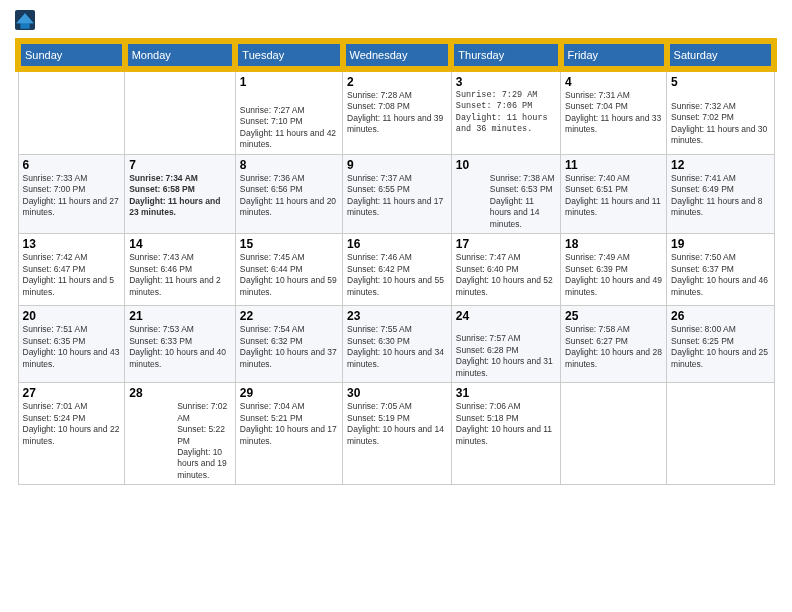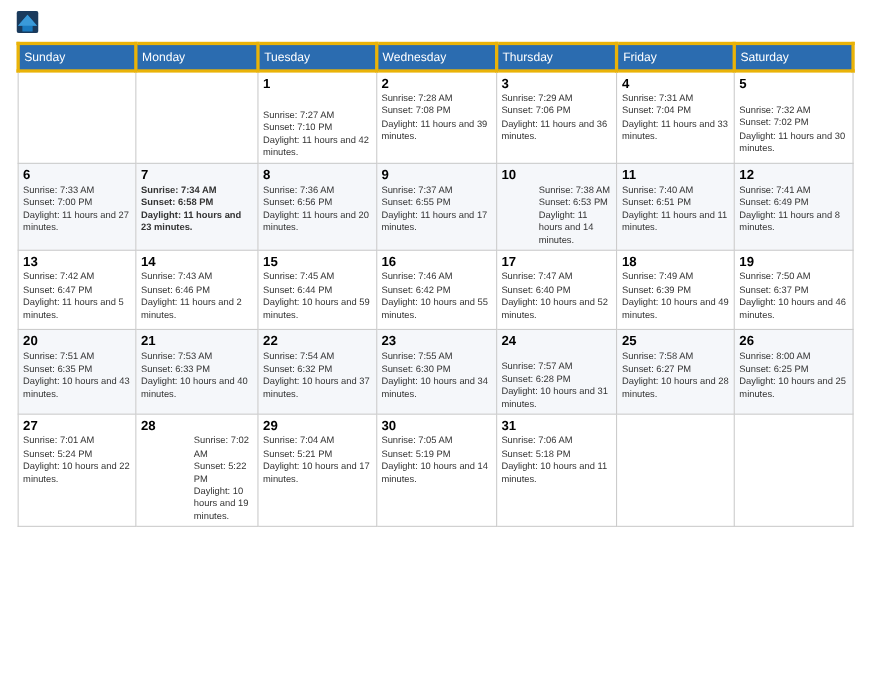--- a/index.html
+++ b/index.html
@@ -50,21 +50,21 @@
       border-collapse: collapse;
       font-size: 9.5px;
     }
     th {
       background-color: #2b6cb0;
       color: #fff;
       padding: 5px 4px;
       text-align: left;
       font-size: 11px;
       font-weight: normal;
-      border: 3px solid #eab308;
+      border: 6px solid #eab308;
     }
     td {
       border: 1px solid #ccc;
       padding: 3px 4px;
       vertical-align: top;
       height: 72px;
       width: 113px;
     }
     .day-num {
       font-size: 12px;
@@ -136,21 +136,21 @@
 Daylight: 11 hours and 42 minutes.</div>
           </td>
           <td>
             <span class="day-num">2</span>
             <div class="cell-text" style="white-space: pre-line;">Sunrise: 7:28 AM
 Sunset: 7:08 PM
 Daylight: 11 hours and 39 minutes.</div>
           </td>
           <td>
             <span class="day-num">3</span>
-            <div class="cell-text" style="white-space: pre-line;">Sunrise: 7:29 AM
+            <div class="cell-text" style="white-space: pre-line; font-family: Liberation Mono, monospace;">Sunrise: 7:29 AM
 Sunset: 7:06 PM
 Daylight: 11 hours and 36 minutes.</div>
           </td>
           <td>
             <span class="day-num">4</span>
             <div class="cell-text" style="white-space: pre-line;">Sunrise: 7:31 AM
 Sunset: 7:04 PM
 Daylight: 11 hours and 33 minutes.</div>
           </td>
           <td>

